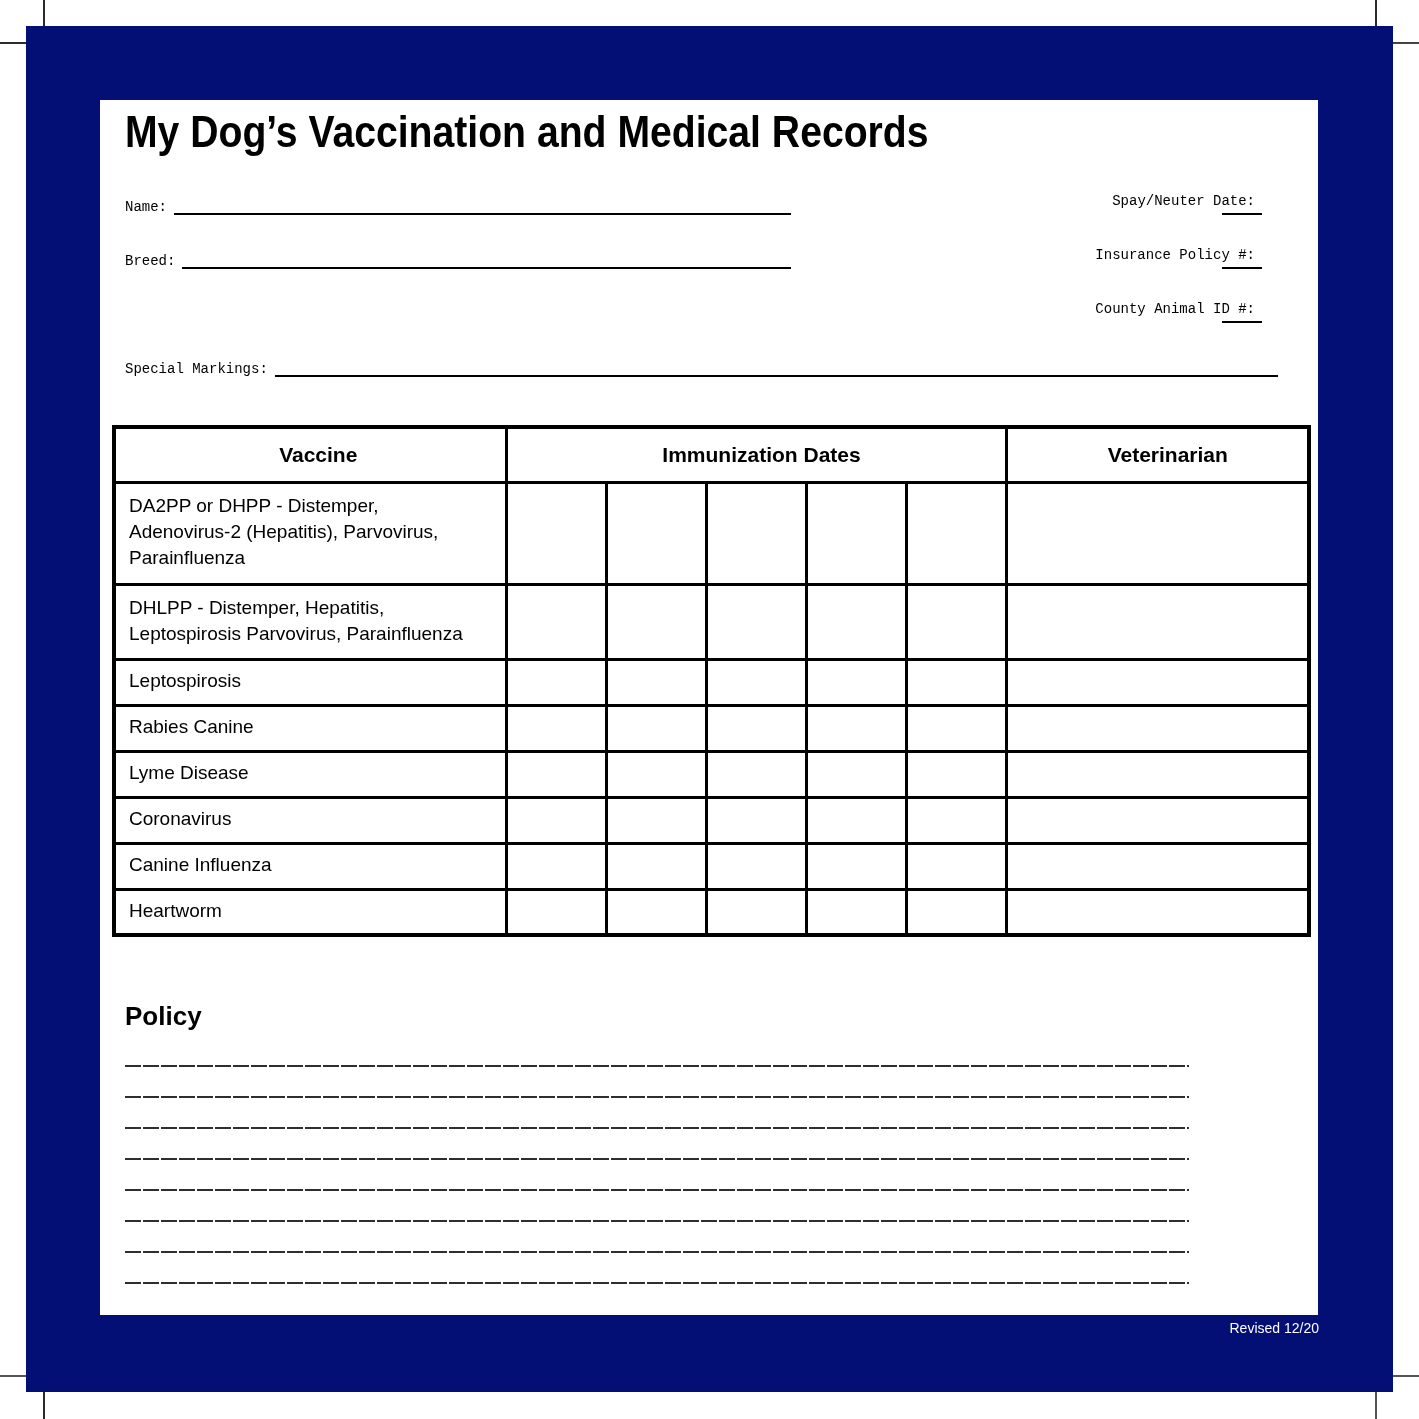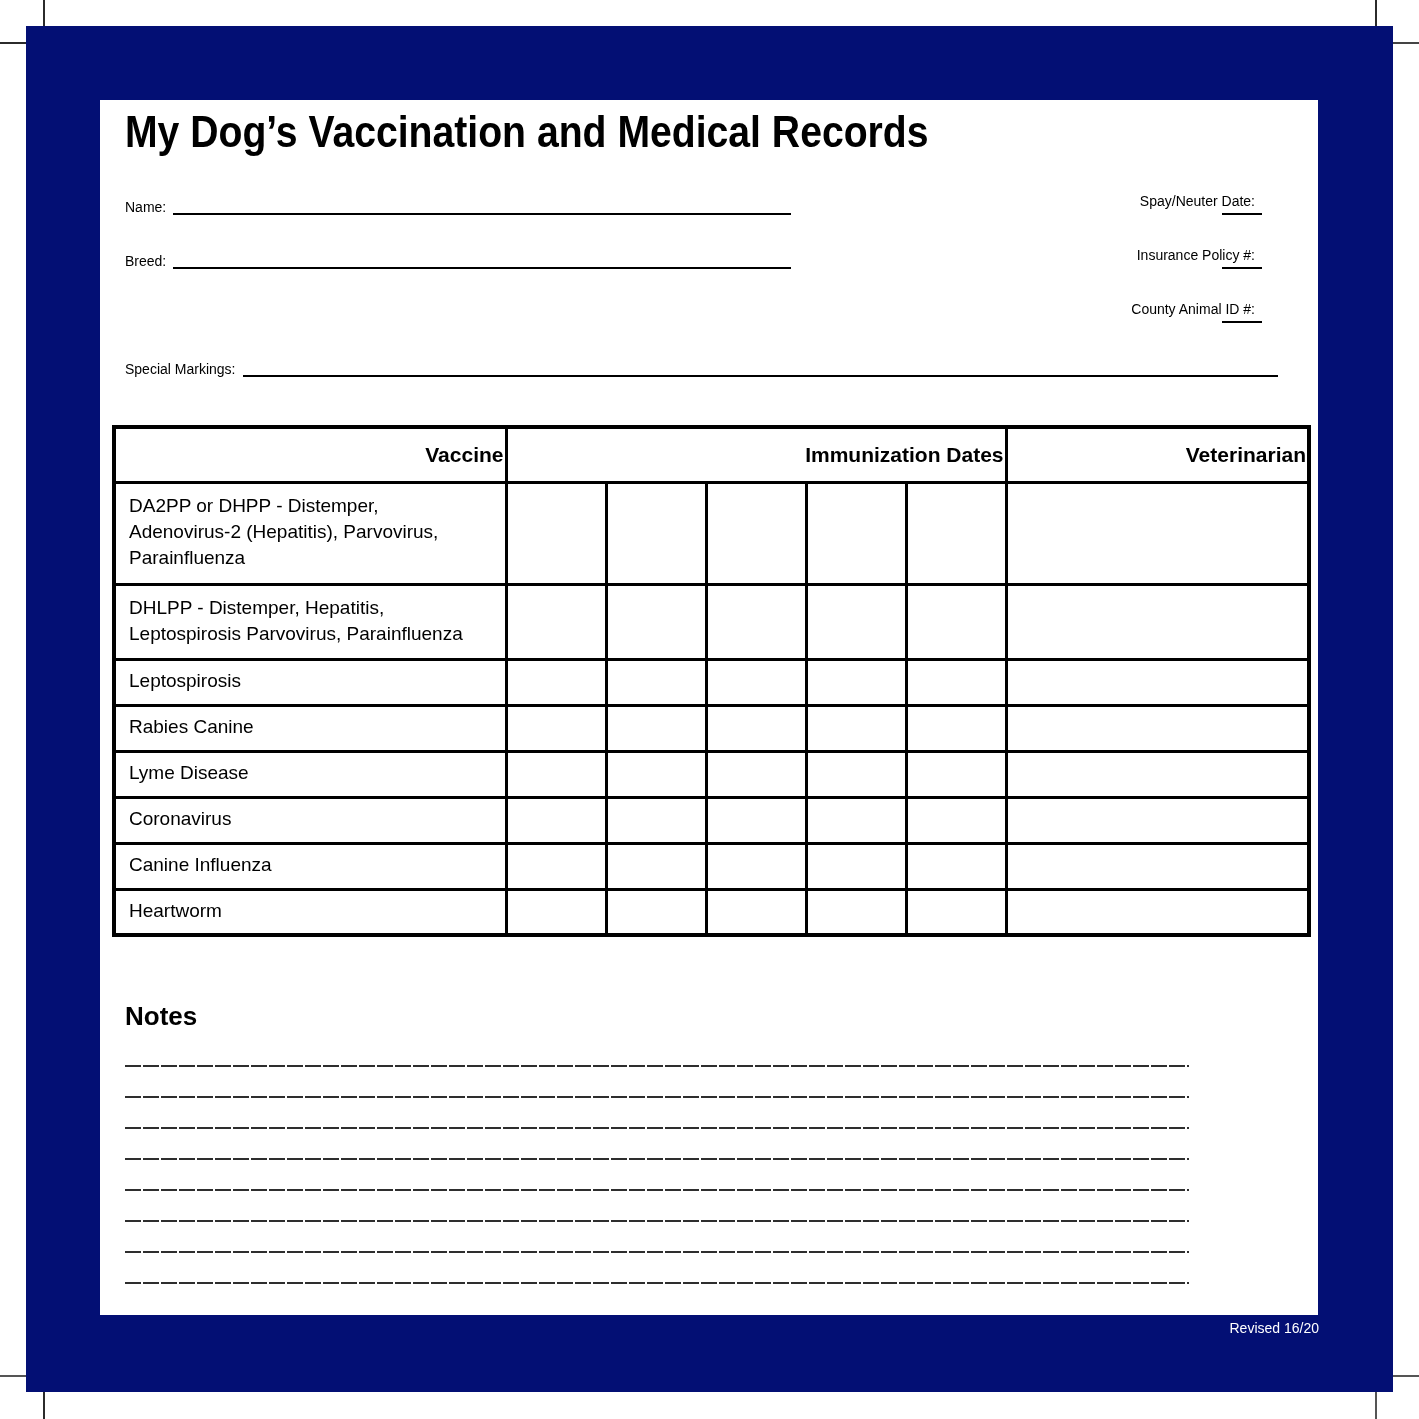--- a/index.html
+++ b/index.html
@@ -60,20 +60,21 @@
     height: 22px;
     display: flex;
     align-items: flex-end;
   }
   .field .lbl {
     font-size: 14px;
     line-height: 16px;
     white-space: nowrap;
     padding-right: 7px;
     padding-bottom: 0px;
+    font-family: Liberation Mono, monospace;
   }
   .field .line {
     flex: 1;
     align-self: flex-end;
     height: 0;
     border-bottom: 2px solid #000;
     margin-bottom: 0;
     min-width: 40px;
     font-size: 14px;
   }
@@ -93,21 +94,21 @@
     table-layout: fixed;
   }
   #vaccine-table, #vaccine-table th, #vaccine-table td {
     border: 3px solid #000;
   }
   #vaccine-table { border-width: 4px; }
   #vaccine-table thead tr { height: 55px; }
   #vaccine-table th {
     font-size: 21px;
     font-weight: bold;
-    text-align: right;
+    text-align: center;
     vertical-align: middle;
   }
   th.h-vaccine { padding-left: 17px; }
   th.h-dates   { padding-left: 12px; }
   th.h-vet     { padding-left: 22px; }
   #vaccine-table tbody tr { height: 46px; }
   #vaccine-table tbody tr:nth-child(1) { height: 102px; }
   #vaccine-table tbody tr:nth-child(2) { height: 75px; }
   td.vaccine-cell {
     font-size: 19px;
@@ -285,29 +286,29 @@
             <td class="date-cell"></td>
             <td class="date-cell"></td>
             <td class="date-cell"></td>
             <td class="date-cell"></td>
             <td class="date-cell"></td>
             <td class="vet-cell"></td>
           </tr>
         </tbody>
     </table>
 
-    <div id="notes-heading">Notes</div>
+    <div id="notes-heading">Policy</div>
     <div id="notes-lines">
         <div class="note-line"></div>
         <div class="note-line"></div>
         <div class="note-line"></div>
         <div class="note-line"></div>
         <div class="note-line"></div>
         <div class="note-line"></div>
         <div class="note-line"></div>
         <div class="note-line"></div>
       </div>
 
   </div>
 
-  <div id="revised">Revised 16/20</div>
+  <div id="revised">Revised 12/20</div>
 
 </div>
 
 </body></html>

